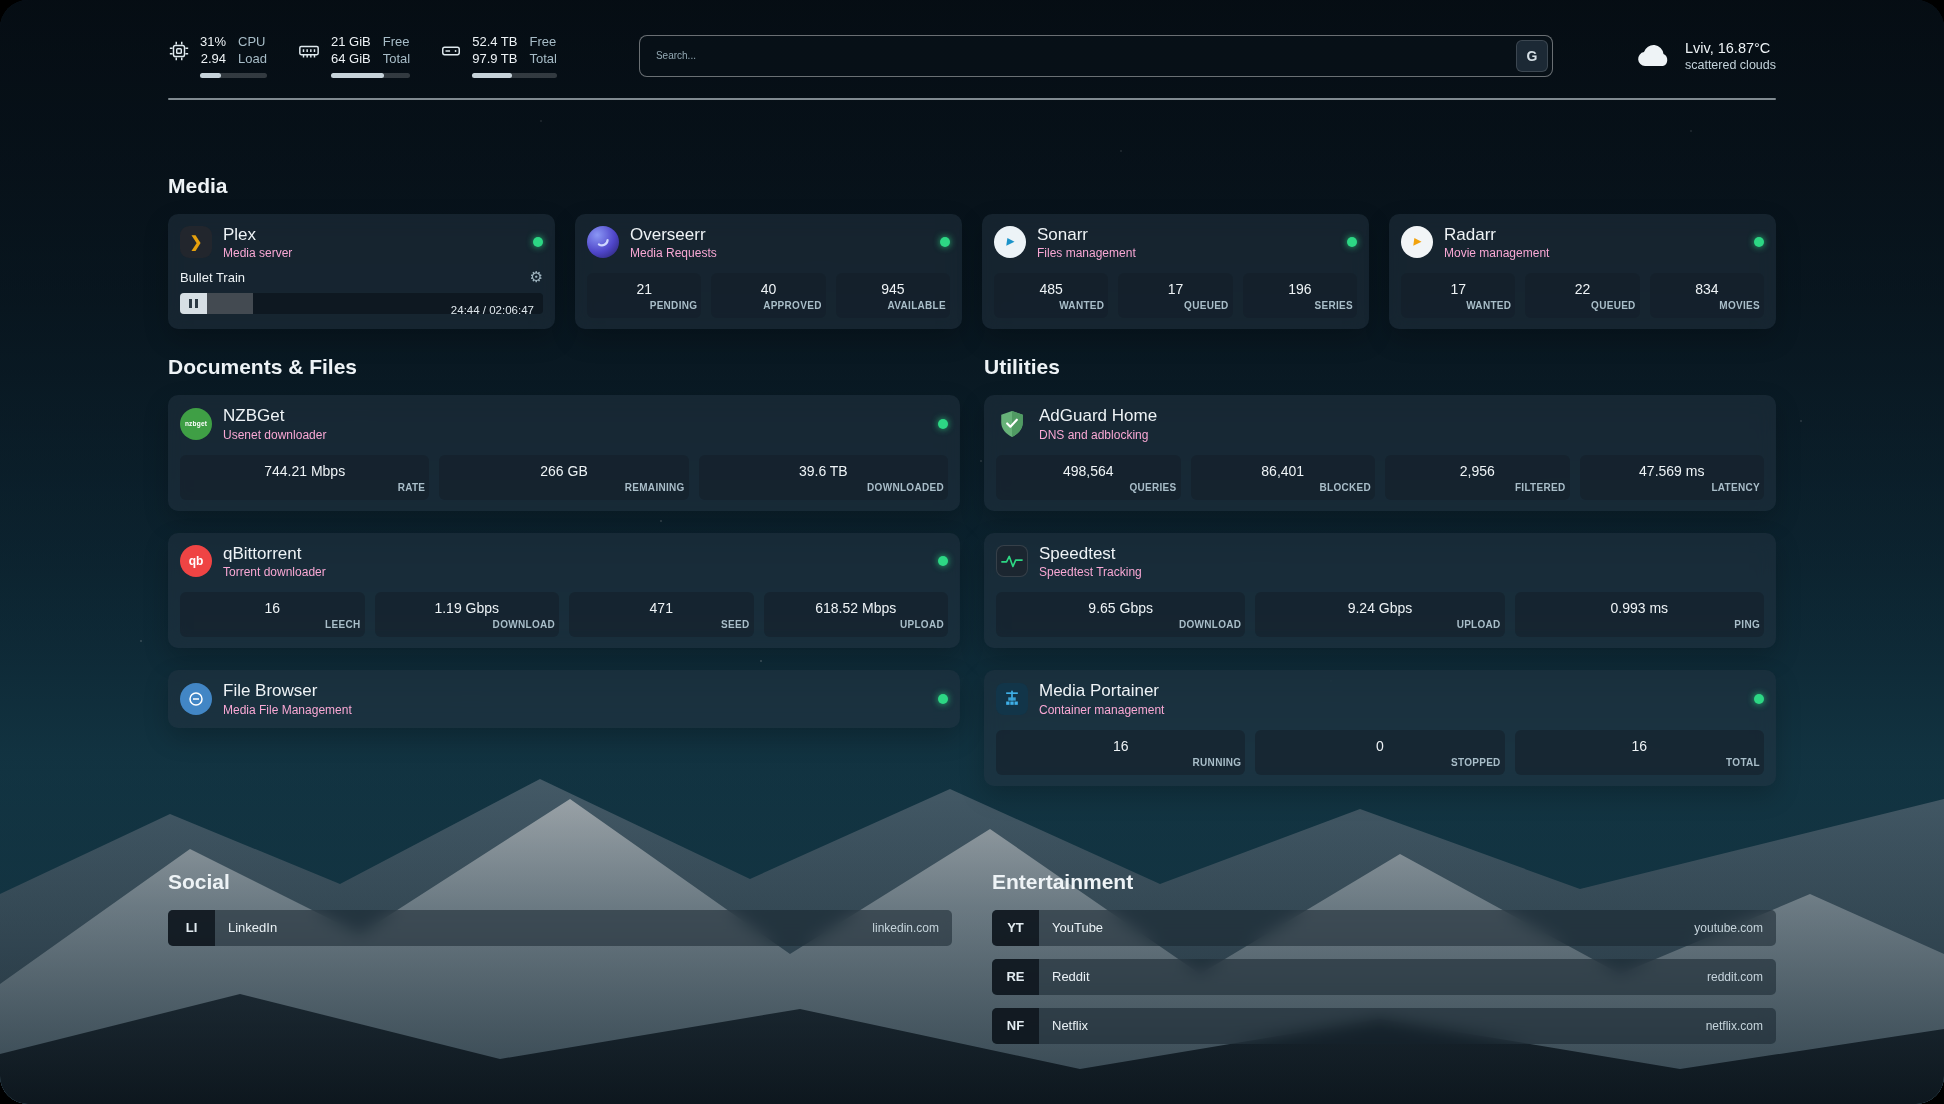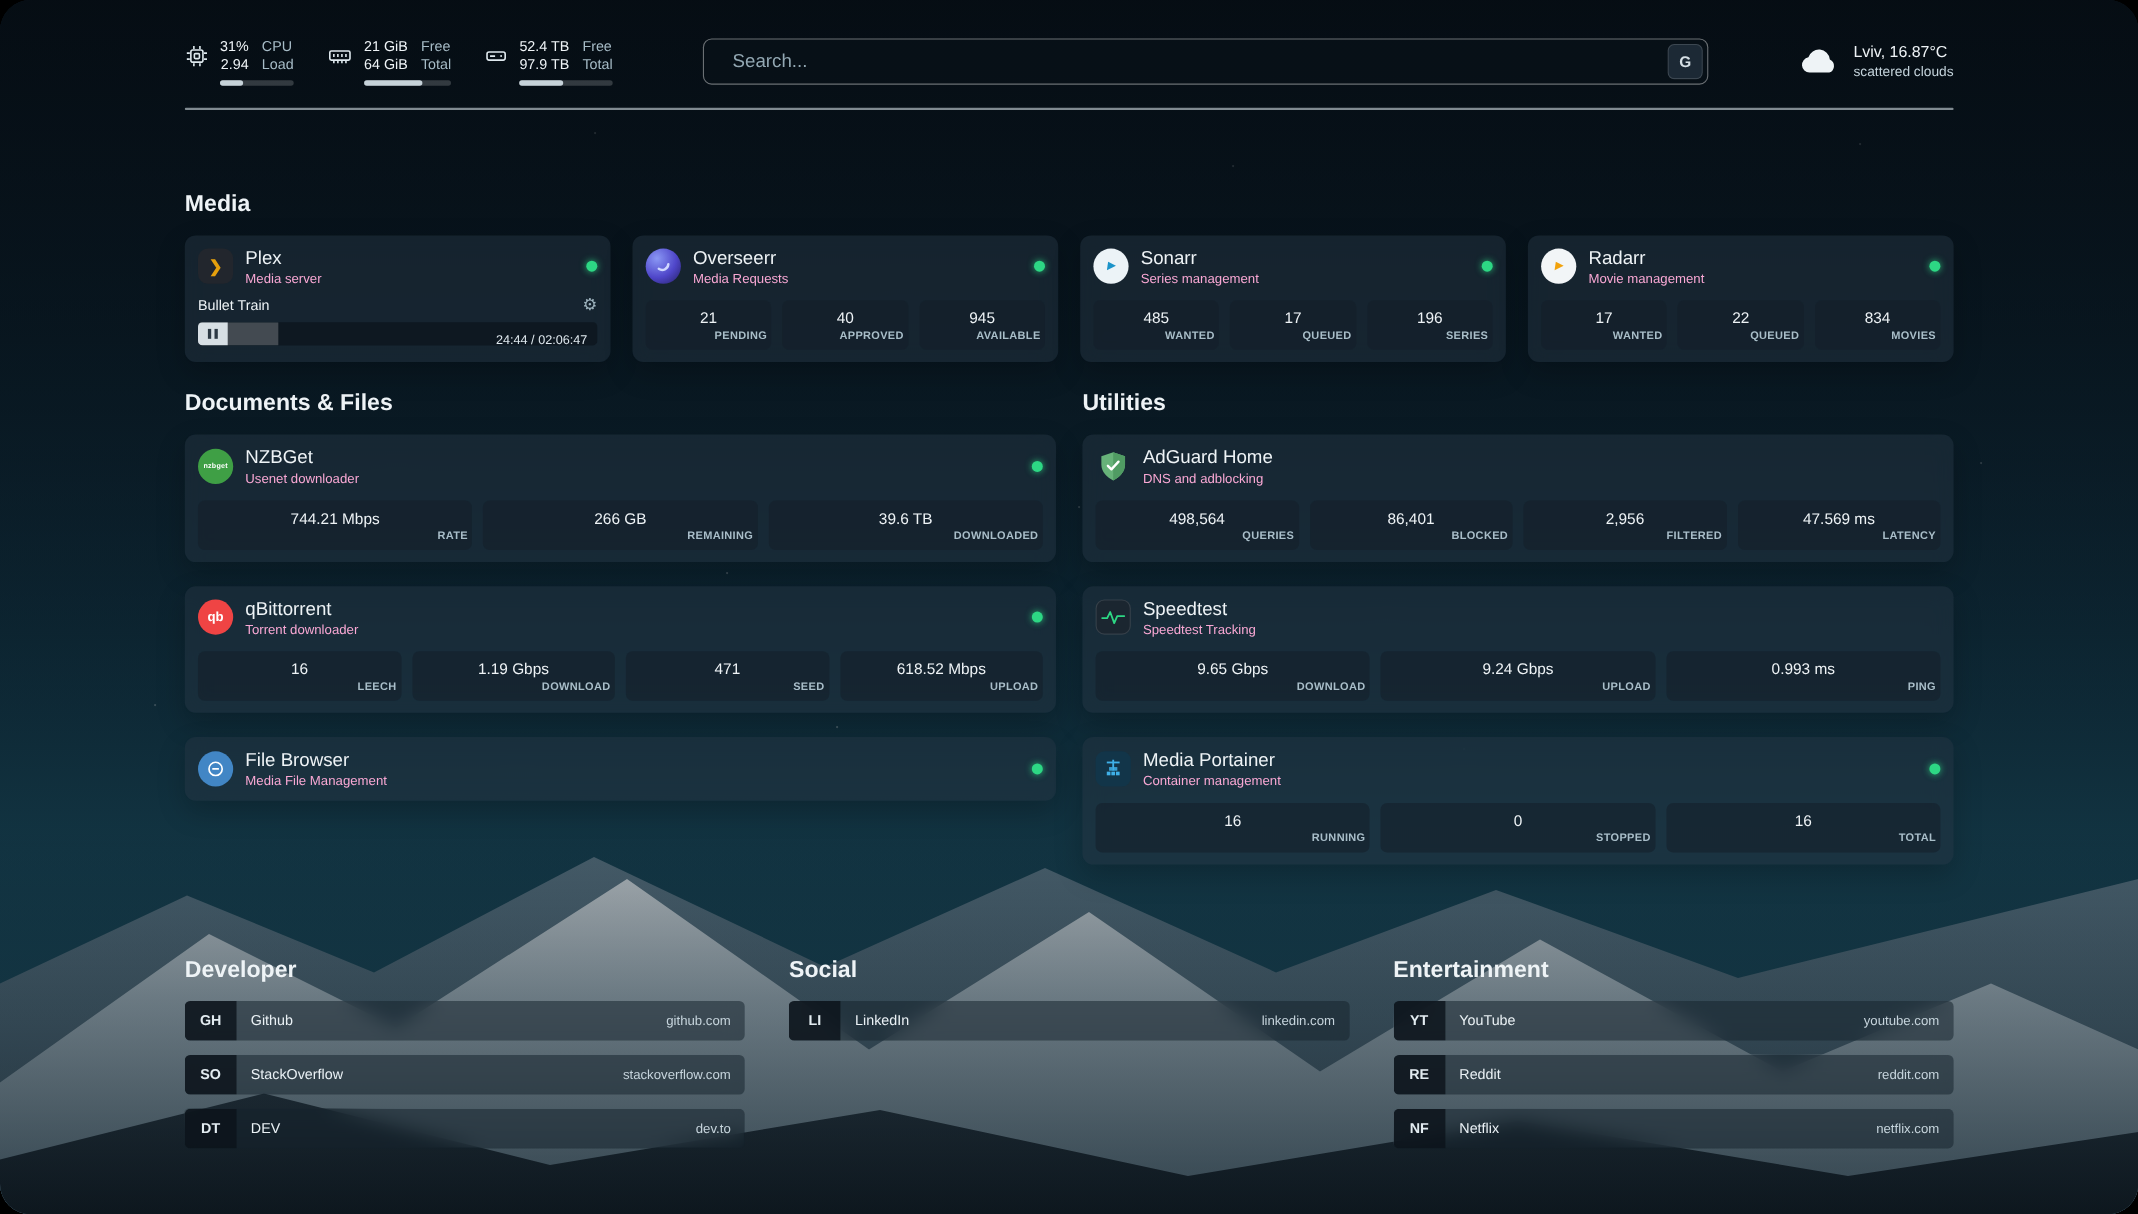--- a/index.html
+++ b/index.html
@@ -39,21 +39,21 @@
   .w-grid { display:grid; grid-template-columns:auto auto; column-gap:12px; row-gap:1px;
             font-size:13px; line-height:1.25; }
   .num { text-align:right; color:#eef3f6; }
   .lbl { color:#a7bcc7; }
   .bar { width:100%; height:5px; background:rgba(255,255,255,0.18); border-radius:3px; margin-top:5px; }
   .fill { height:100%; background:#c6d2d9; border-radius:3px; }
 
   .search-wrap { flex:1; position:relative; margin:0 56px; }
   .search-input { width:100%; height:42px; background:rgba(9,18,26,0.55);
                   border:1px solid rgba(255,255,255,0.4); border-radius:8px;
-                  color:#e8eef2; padding:0 52px 0 26px; font-size:17px; outline:none;
+                  color:#e8eef2; padding:0 52px 0 16px; font-size:10px; outline:none;
                   font-family:"Liberation Sans", sans-serif; }
   .search-input::placeholder { color:#93a8b3; }
   .provider-btn { position:absolute; right:5px; top:5px; width:32px; height:32px;
                   background:#1c2935; border:1px solid rgba(255,255,255,0.14); border-radius:6px;
                   color:#d6e0e6; font-weight:700; font-size:14px; cursor:pointer; }
 
   .weather { display:flex; align-items:center; gap:12px; flex:none; }
   .weather-loc { font-size:14.5px; }
   .weather-cond { font-size:12.5px; color:#c3d2da; margin-top:2px; }
 
@@ -290,21 +290,21 @@
 
         <article class="card">
           <div class="card-header">
             <span class="svc-icon icon-circle icon-sonarr">
               <svg width="18" height="18" viewBox="0 0 24 24">
                   <path d="M7 17 L8.5 6.5 L18 11.5 Z" fill="#1b93c9"></path>
                 </svg>
             </span>
             <span>
               <div class="svc-name">Sonarr</div>
-              <div class="svc-desc">Series management</div>
+              <div class="svc-desc">Files management</div>
             </span>
             <span class="status-dot"></span>
           </div>
           <div class="stats">
             <div class="stat">
               <div class="stat-v">485</div>
               <div class="stat-l">WANTED</div>
             </div>
             <div class="stat">
               <div class="stat-v">17</div>
@@ -521,38 +521,20 @@
               <div class="stat-v">16</div>
               <div class="stat-l">TOTAL</div>
             </div>
           </div>
         </article>
       </section>
     </div>
 
     <div class="bookmarks">
 
-      <div class="bm-col">
-        <h2 class="section-title">Developer</h2>
-        <div class="bm-row">
-          <span class="bm-abbr">GH</span>
-          <span class="bm-name">Github</span>
-          <span class="bm-domain">github.com</span>
-        </div>
-        <div class="bm-row">
-          <span class="bm-abbr">SO</span>
-          <span class="bm-name">StackOverflow</span>
-          <span class="bm-domain">stackoverflow.com</span>
-        </div>
-        <div class="bm-row">
-          <span class="bm-abbr">DT</span>
-          <span class="bm-name">DEV</span>
-          <span class="bm-domain">dev.to</span>
-        </div>
-      </div>
 
       <div class="bm-col">
         <h2 class="section-title">Social</h2>
         <div class="bm-row">
           <span class="bm-abbr">LI</span>
           <span class="bm-name">LinkedIn</span>
           <span class="bm-domain">linkedin.com</span>
         </div>
       </div>
 

